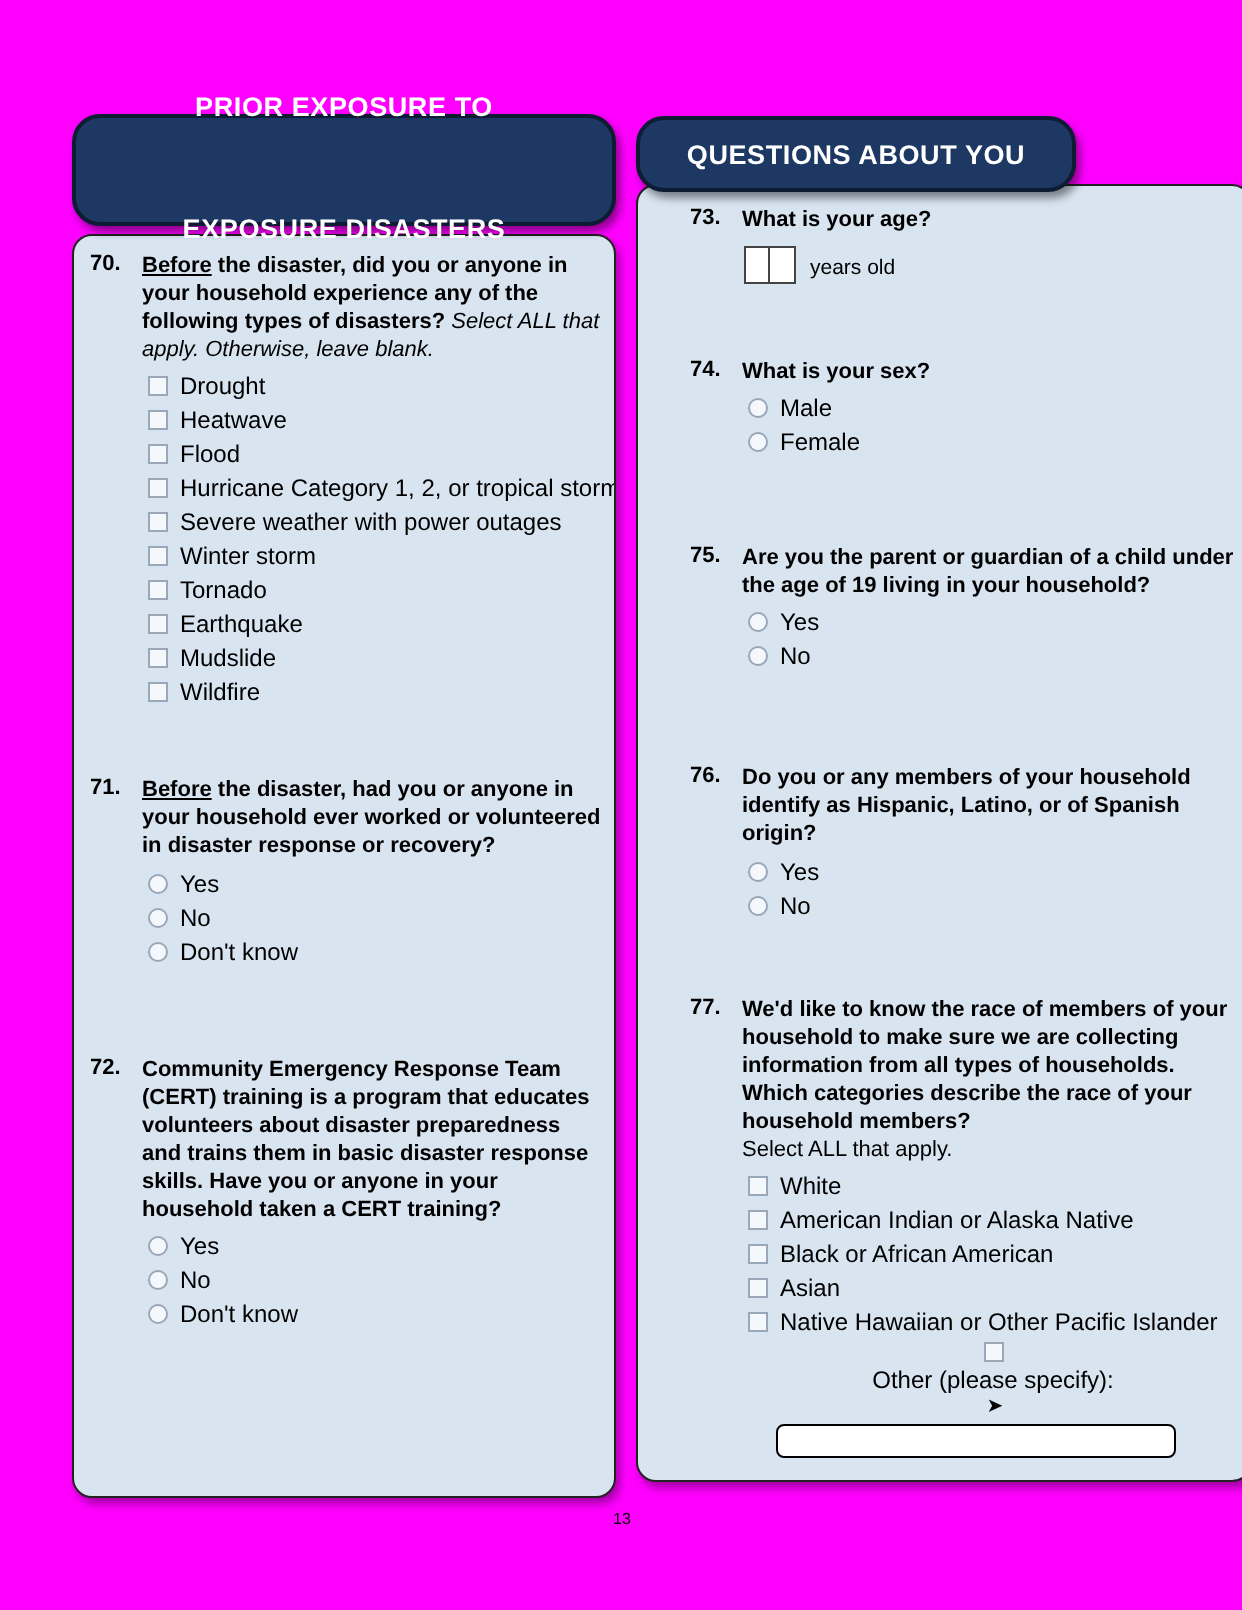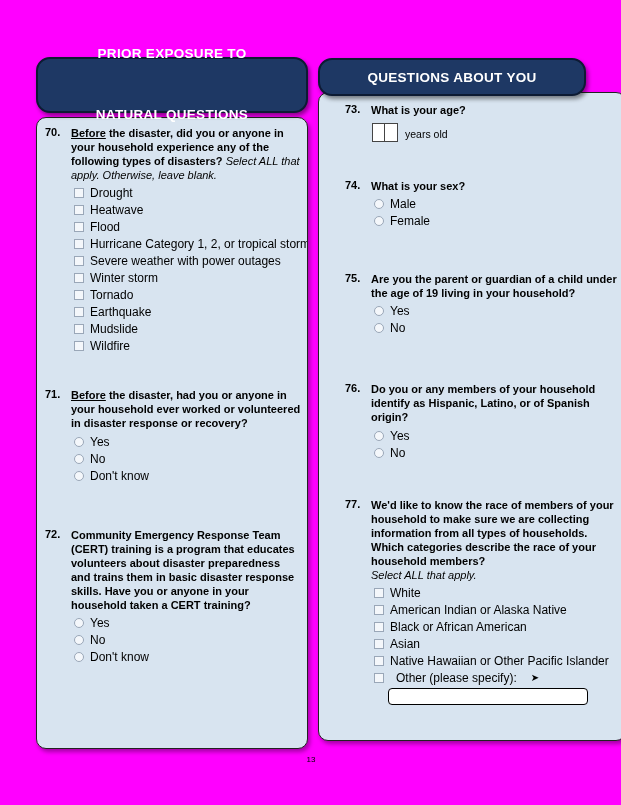--- a/index.html
+++ b/index.html
@@ -8,36 +8,36 @@
   .page { position:relative; width:621px; height:805px; background:#ff00ff; overflow:hidden; }
 
   .panel-header {
     position:absolute; background:#1e3864; color:#ffffff;
     border:2px solid #0d1b33; border-radius:14px;
     display:flex; flex-direction:column; align-items:center; justify-content:center;
     text-align:center; font-weight:bold; font-size:13.5px; letter-spacing:.3px;
     box-shadow:2px 3px 4px rgba(0,0,0,.45); z-index:2;gap:42px;
   }
   .left-header  { left:36px;  top:57px; width:272px; height:56px; line-height:1.4; }
-  .right-header { left:318px; top:58px; width:268px; height:38px; }
+  .right-header { left:318px; top:58px; width:220px; height:38px; }
 
   .panel {
     position:absolute; background:#d8e4f0; border:1px solid #222;
     border-radius:10px; padding:8px 6px; overflow:hidden; z-index:1;
     box-shadow:2px 3px 4px rgba(0,0,0,.35);
   }
   .left-panel  { left:36px;  top:117px; width:272px; height:632px; }
   .right-panel { left:318px; top:92px; width:308px; height:649px; padding-top:10px;padding-left:24px; }
 
   .question { display:flex; }
   .q-num { flex:0 0 28px; width:28px; font-weight:bold; font-size:11px; padding-left:2px; }
   .q-body { flex:1; font-size:11px; min-width:0; }
   .q-text { font-weight:bold; line-height:1.28; }
   .instr { font-weight:normal; font-style:italic; }
-  .instr-line { font-weight:normal; font-style:italic; line-height:1.3; }
+  .instr-line { font-weight:normal; line-height:1.3; }
   .ul { text-decoration:underline; }
 
   .options { margin-top:4px; margin-left:3px; }
   .opt { display:flex; align-items:center; gap:6px; margin:3px 0; }
   .checkbox {
     width:10px; height:10px; flex:0 0 10px;
     background:#f4f7fb; border:1px solid #9aa7b8;
   }
   .radio {
     width:10px; height:10px; flex:0 0 10px;
@@ -53,41 +53,41 @@
   .mt-q77 { margin-top:35px; }
 
   .age-row { display:flex; align-items:flex-end; margin-top:6px; margin-left:1px; }
   .age-box {
     width:13px; height:19px; background:#ffffff; border:1px solid #444;
     display:inline-block;
   }
   .age-box + .age-box { border-left:none; }
   .age-unit { font-size:10.5px; margin-left:7px; padding-bottom:2px; }
 
-  .other-row { display:flex; align-items:center; gap:12px; margin:3px 0; }
+  .other-row { display:flex; align-items:center; gap:2px; margin:3px 0;flex-direction:column; }
   .arrow { font-size:10px; line-height:1; margin-left:2px; }
   .other-input {
     display:block; margin:3px 0 0 14px; width:200px; height:17px;
     background:#ffffff; border:1.5px solid #000; border-radius:4px;
     font-size:10.5px; padding:0 4px; font-family:"Liberation Sans", sans-serif;
   }
 
   .page-number {
     position:absolute; left:296px; top:755px; width:30px; text-align:center;
     font-size:8px; color:#000;
   }
 </style>
 </head>
 <body>
 
 <div class="page">
 
   <div class="panel-header left-header">
     <div>PRIOR EXPOSURE TO</div>
-    <div>NATURAL QUESTIONS</div>
+    <div>EXPOSURE DISASTERS</div>
   </div>
   <div class="panel-header right-header">
     <div>QUESTIONS ABOUT YOU</div>
   </div>
 
   <div class="panel left-panel">
 
     <div class="question">
       <div class="q-num">70.</div>
       <div class="q-body">

